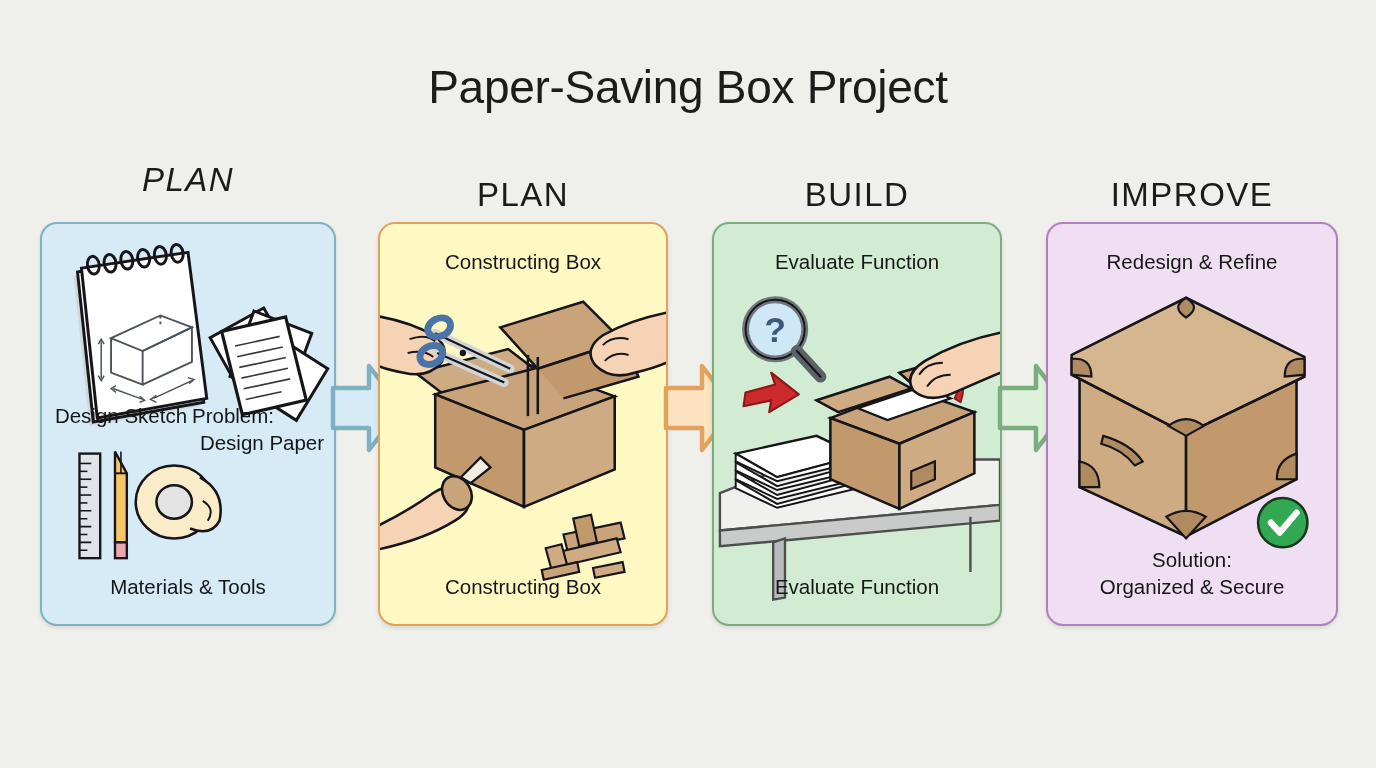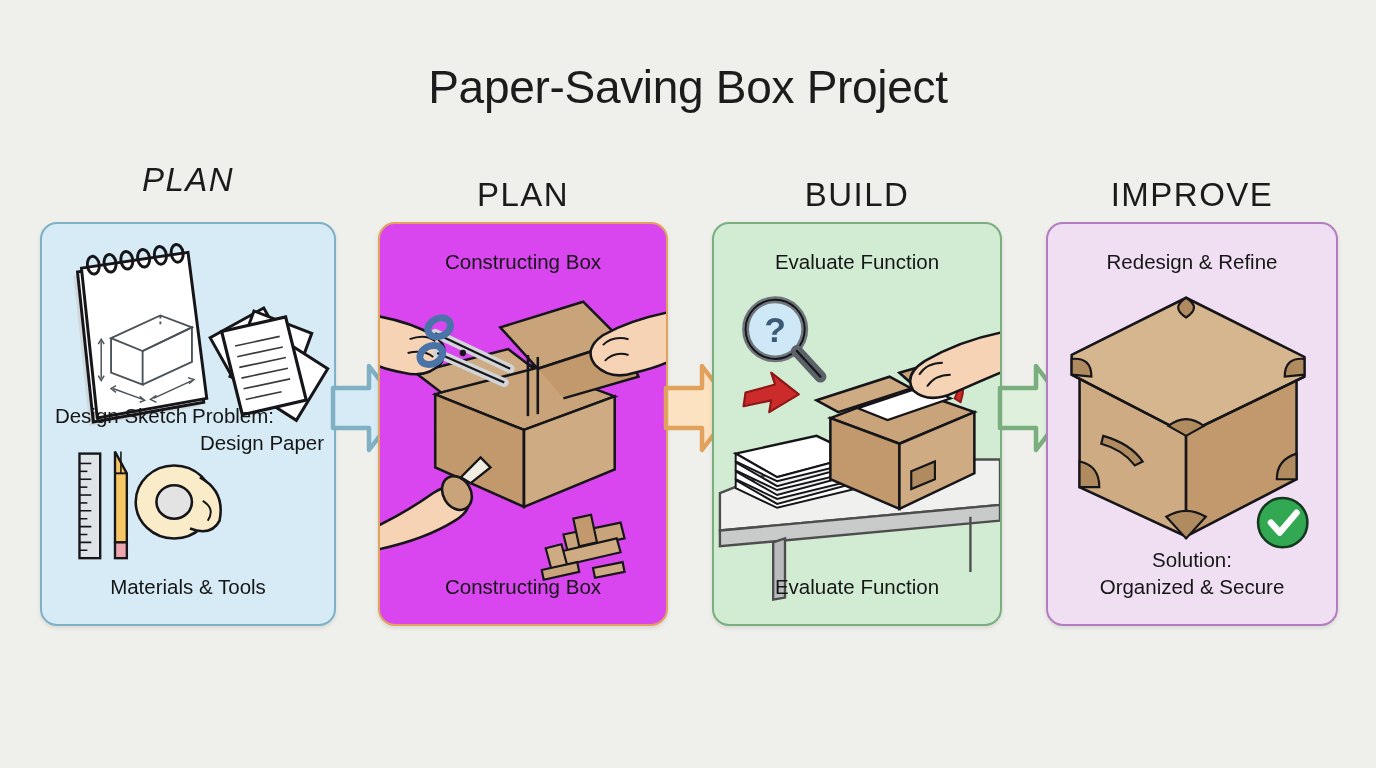--- a/index.html
+++ b/index.html
@@ -156,21 +156,21 @@
   <div class="panel-label" style="top:205px;left:150px;width:140px;text-align:center;">Design Paper</div>
   <div class="panel-label label-bottom">Materials &amp; Tools</div>
 </div>
 
 <div class="arrow" style="left:331px;">
   <svg viewBox="0 0 72 100">
     <path d="M2 30 L38 30 L38 8 L70 50 L38 92 L38 70 L2 70 Z" fill="#d6ebf5" stroke="#7fb0c4" stroke-width="4.5" stroke-linejoin="round"></path>
   </svg>
 </div>
 
-<div class="panel" style="left:378px;width:290px;background:#d946ef;border-color:#e0a25c;">
+<div class="panel" style="left:378px;width:290px;background:#fef9c3;border-color:#e0a25c;">
 
   <svg class="art" viewBox="0 0 290 404">
 
     <g>
       <path d="M56 172 L146 140 L238 174 L146 208 Z" fill="#c9a47a" stroke="#16161a" stroke-width="2.6"></path>
       <path d="M56 172 L56 246 L146 286 L146 208 Z" fill="#c2996c" stroke="#16161a" stroke-width="2.6"></path>
       <path d="M146 208 L238 174 L238 248 L146 286 Z" fill="#ceab82" stroke="#16161a" stroke-width="2.6"></path>
 
       <path d="M122 104 L206 78 L246 118 L160 146 Z" fill="#c9a47a" stroke="#16161a" stroke-width="2.6"></path>
       <path d="M160 146 L246 118 L262 154 L186 176" fill="#c2996c" stroke="#16161a" stroke-width="2.6"></path>

